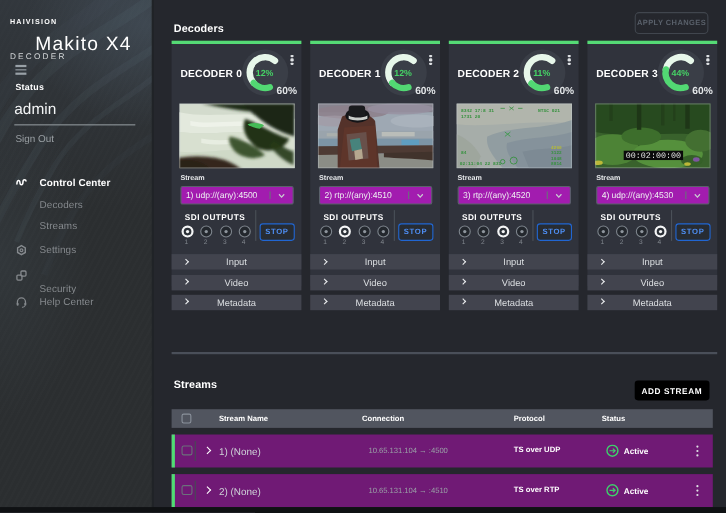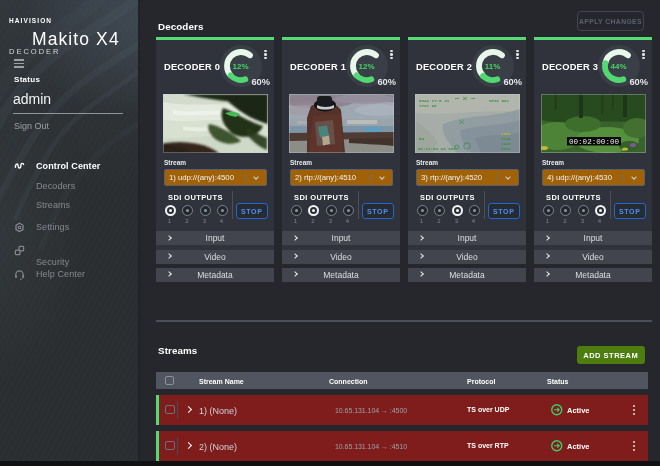--- a/index.html
+++ b/index.html
@@ -40,21 +40,21 @@
 .card .title { position:absolute; left:8px; top:22.5px; color:#fff; font-size:9.3px; font-weight:bold; letter-spacing:0.2px; }
 .card .ringsvg { position:absolute; left:60.5px; top:2.5px; }
 .card .pct { position:absolute; left:60.5px; top:2.5px; width:48px; height:48px; display:flex;
   align-items:center; justify-content:center; color:#46d366; font-size:8px; font-weight:bold; }
 .card .dots { position:absolute; left:108.3px; top:10.5px; width:2.5px; }
 .card .dots i { display:block; width:2.4px; height:2.4px; border-radius:50%; background:#dfe2e5; margin-bottom:1.0px; }
 .card .sixty { position:absolute; right:4px; top:37px; color:#e3e6e8; font-size:9.3px; font-weight:bold; }
 .card .thumb { position:absolute; left:6.5px; top:54px; width:105px; height:59px; }
 .card .thumb svg { display:block; outline:1px solid rgba(200,210,215,.35); outline-offset:-1px; }
 .card .slabel { position:absolute; left:8px; top:119.5px; color:#e8eaec; font-size:6.5px; font-weight:bold; }
-.card .select { position:absolute; left:7.5px; top:129px; width:103px; height:17px; background:#a16207;
+.card .select { position:absolute; left:7.5px; top:129px; width:103px; height:17px; background:#a21caf;
   border:1px solid #5a616b; border-radius:2px; color:#eef0f2; font-size:7.8px; letter-spacing:-0.05px;
   display:flex; align-items:center; padding-left:4.5px; white-space:nowrap; }
 .card .select .sep { position:absolute; right:20px; top:4px; bottom:4px; width:1px; background:#6a707a; }
 .card .select .chev { position:absolute; right:7px; top:6.5px; width:6px; height:4px; }
 .card .sdilabel { position:absolute; left:12px; top:153.5px; color:#fff; font-size:7.5px; font-weight:bold; letter-spacing:0.4px; }
 .card .vdiv { position:absolute; left:76px; top:151.5px; height:28px; width:1px; background:#4a5058; }
 .bnc { position:absolute; top:165.5px; width:11px; height:11px; border-radius:50%;
   border:1.8px solid #7e858d; background:#23272d; display:flex; align-items:center; justify-content:center; }
 .bnc::after { content:''; width:3px; height:3px; border-radius:50%; background:#8e959d; }
 .bnc.on { border:2.8px solid #f4f5f6; background:#2b3037; }
@@ -63,27 +63,27 @@
 .card .stop { position:absolute; left:80px; top:163.5px; width:31.5px; height:16px; border:1px solid #2166d2;
   border-radius:3px; color:#4e8ef2; font-size:7px; font-weight:bold; letter-spacing:0.6px;
   display:flex; align-items:center; justify-content:center; background:#272c33; }
 .crow { position:absolute; left:0; width:118px; height:14px; background:#42444e;
   display:flex; align-items:center; justify-content:center; color:#dcdfe2; font-size:8.5px; }
 .crow .chv { position:absolute; left:11px; top:4.5px; width:4px; height:4px;
   border-top:1.5px solid #e8eaec; border-right:1.5px solid #e8eaec; transform:rotate(45deg); }
 
 
 #divider { position:absolute; left:156px; top:320px; width:496px; height:2px; background:#4a4f59; }
-#addbtn { position:absolute; left:577px; top:346px; width:67.5px; height:18px; background:#4d7c0f;
+#addbtn { position:absolute; left:577px; top:346px; width:67.5px; height:18px; background:#000000;
   border-radius:3px; color:#fff; font-size:7.5px; font-weight:bold; letter-spacing:0.5px;
   display:flex; align-items:center; justify-content:center; }
 #thead { position:absolute; left:156px; top:372px; width:492px; height:16.5px; background:#51555f; }
 .cb { position:absolute; width:9.5px; height:9.5px; border:1.5px solid #8a919b; border-radius:2px; }
 .thlabel { position:absolute; color:#fff; font-size:7px; font-weight:bold; top:377.5px; }
-.srow { position:absolute; left:156px; width:492px; height:30.5px; background:#7f1d1d;
+.srow { position:absolute; left:156px; width:492px; height:30.5px; background:#701a75;
   border-left:3px solid #50dc74; }
 .srow .cb2 { position:absolute; left:6px; top:10px; width:9.5px; height:9.5px; border:1.5px solid #6b717b; border-radius:2px; }
 .srow .vsep { position:absolute; left:18px; top:6px; height:18px; width:1px; background:#454b54; }
 .srow .chv { position:absolute; left:27px; top:12.5px; width:5px; height:5px;
   border-top:1.8px solid #fff; border-right:1.8px solid #fff; transform:rotate(45deg); }
 .srow .nm { position:absolute; left:40px; top:11px; color:#ced2d7; font-size:9px; }
 .srow .conn { position:absolute; left:176px; top:12px; color:#9aa0a7; font-size:7px; letter-spacing:-0.05px; }
 .srow .proto { position:absolute; left:308px; top:11.5px; color:#fff; font-size:7px; font-weight:bold; letter-spacing:0px; }
 .srow .act { position:absolute; left:408px; top:11.5px; color:#fff; font-size:7.5px; font-weight:bold; }
 .srow .sdots { position:absolute; left:474px; top:10px; width:3px; }

